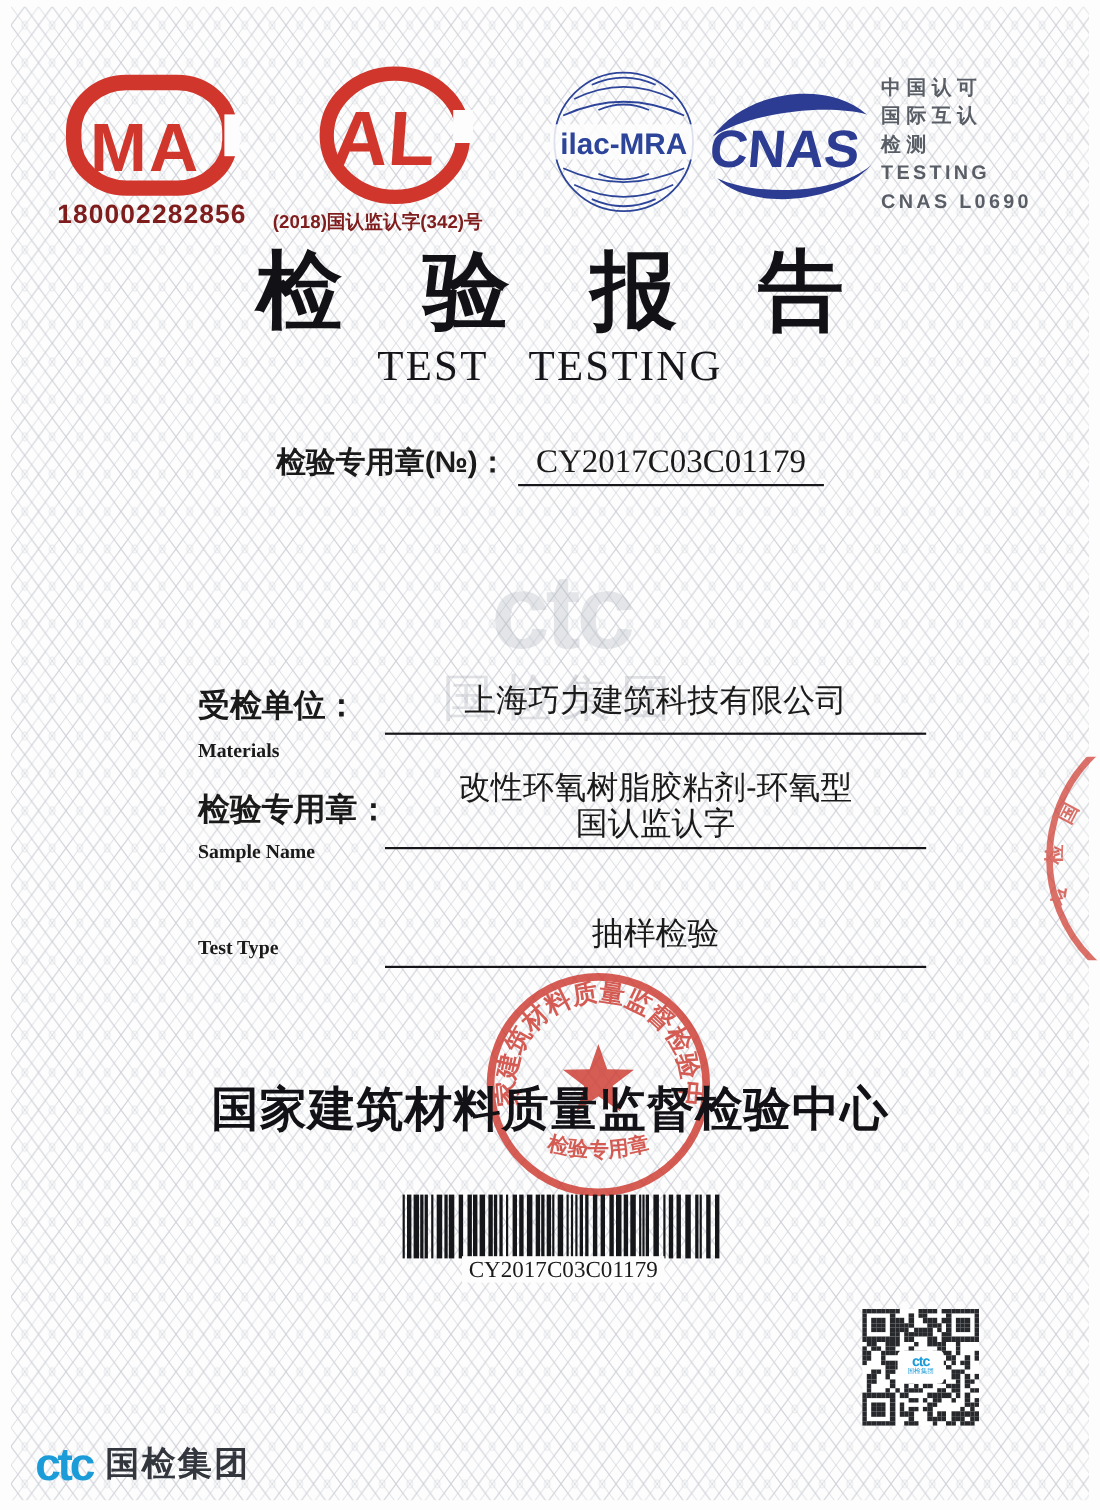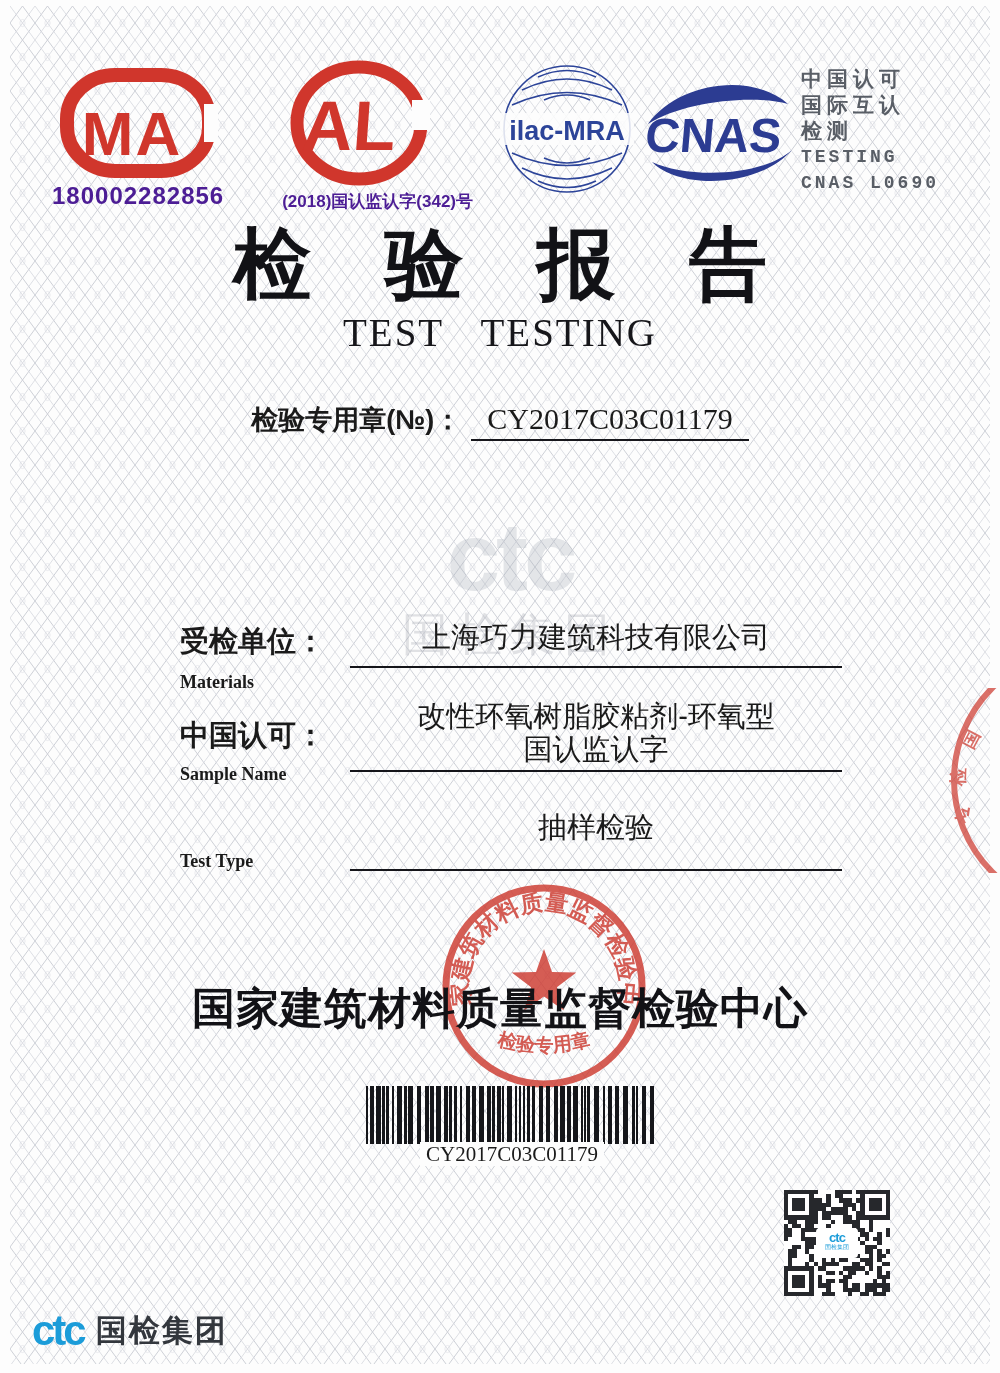--- a/index.html
+++ b/index.html
@@ -4,26 +4,26 @@
 <style>
   html,body{margin:0;padding:0;background:#888;}
   .page{
     position:relative;width:1000px;height:1373px;background:#fdfdfd;
     margin:0 auto;overflow:hidden;
     font-family:"Liberation Sans",sans-serif;color:#1a1a1a;
   }
   .mesh{position:absolute;left:10px;top:6px;z-index:0;opacity:.85;}
   .abs{position:absolute;}
   
-  .logo-caption{position:absolute;text-align:right;font-weight:bold;color:#4c1d95;}
+  .logo-caption{position:absolute;text-align:left;font-weight:bold;color:#7f1d1d;}
   .cma-num{left:52px;top:182px;width:170px;font-size:24px;letter-spacing:1px;}
   .cal-cap{left:248px;top:190px;width:225px;font-size:17px;}
   .accred{left:801px;top:66px;width:180px;color:#595e66;z-index:2;}
-  .accred div{line-height:26px;font-size:21px;letter-spacing:5px;font-weight:bold;}
-  .accred .en{font-size:18px;letter-spacing:3px;font-family:Liberation Mono, monospace;}
+  .accred div{line-height:26px;font-size:18px;letter-spacing:5px;font-weight:bold;}
+  .accred .en{font-size:18px;letter-spacing:3px;font-family:Liberation Sans, sans-serif;}
   
   .title-cn{left:0;top:213px;width:100%;text-align:center;font-size:78px;font-weight:bold;
     letter-spacing:74px;padding-left:74px;box-sizing:border-box;color:#121216;z-index:2;}
   .title-en{left:0;top:310px;width:100%;text-align:center;font-size:39px;
     font-family:"Liberation Serif",serif;word-spacing:26px;letter-spacing:2px;color:#16161a;z-index:2;}
   
   .report-line{left:0;top:402px;width:100%;display:flex;justify-content:center;
     align-items:baseline;gap:10px;z-index:2;}
   .report-label{font-size:27px;font-weight:bold;}
   .report-value{font-size:30px;font-family:"Liberation Serif",serif;
@@ -35,21 +35,21 @@
   
   .label-cn{position:absolute;left:180px;font-size:29px;font-weight:bold;z-index:2;}
   .label-en{position:absolute;left:180px;font-size:18px;font-weight:bold;
     font-family:"Liberation Serif",serif;z-index:2;}
   .value{position:absolute;left:350px;width:492px;text-align:center;font-size:29px;
     border-bottom:2px solid #15151a;white-space:pre-line;z-index:2;line-height:34px;}
   .v1{top:620px;padding-bottom:12px;}
   .l1{top:622px}.e1{top:672px}
   .v2{top:700px;padding-bottom:4px;line-height:33px;}
   .l2{top:716px}.e2{top:764px}
-  .v3{top:810px;padding-bottom:25px;}
+  .v3{top:832px;padding-bottom:12px;}
   .l3{top:810px}.e3{top:851px}
   
   .center-seal{left:438px;top:880px;z-index:1;}
   .org-cn{left:0;top:980px;width:100%;text-align:center;font-size:43px;font-weight:bold;
     letter-spacing:1px;color:#121216;z-index:2;}
   .org-en{left:0;top:1036px;width:100%;text-align:center;font-size:20px;font-weight:bold;
     font-family:"Liberation Serif",serif;color:#121216;z-index:2;}
   
   .barcode{left:366px;top:1086px;width:292px;height:58px;display:flex;align-items:stretch;z-index:2;}
   .barcode span{display:inline-block;height:100%;}
@@ -143,21 +143,21 @@
 
   <div class="abs wm">
     <div class="wm-logo">ctc</div>
     <div class="wm-text">国检集团</div>
   </div>
 
   <div class="label-cn l1">受检单位：</div>
   <div class="value v1">上海巧力建筑科技有限公司</div>
   <div class="label-en e1">Materials</div>
 
-  <div class="label-cn l2">中国认可：</div>
+  <div class="label-cn l2">检验专用章：</div>
   <div class="value v2">改性环氧树脂胶粘剂-环氧型
 国认监认字</div>
   <div class="label-en e2">Sample Name</div>
 
   <div class="value v3">抽样检验</div>
   <div class="label-en e3">Test Type</div>
 
   <svg class="abs center-seal" width="212" height="212" xmlns="http://www.w3.org/2000/svg">
     <g opacity="0.82">
       <circle cx="106" cy="106" r="98" fill="none" stroke="#cd3a30" stroke-width="7"></circle>

